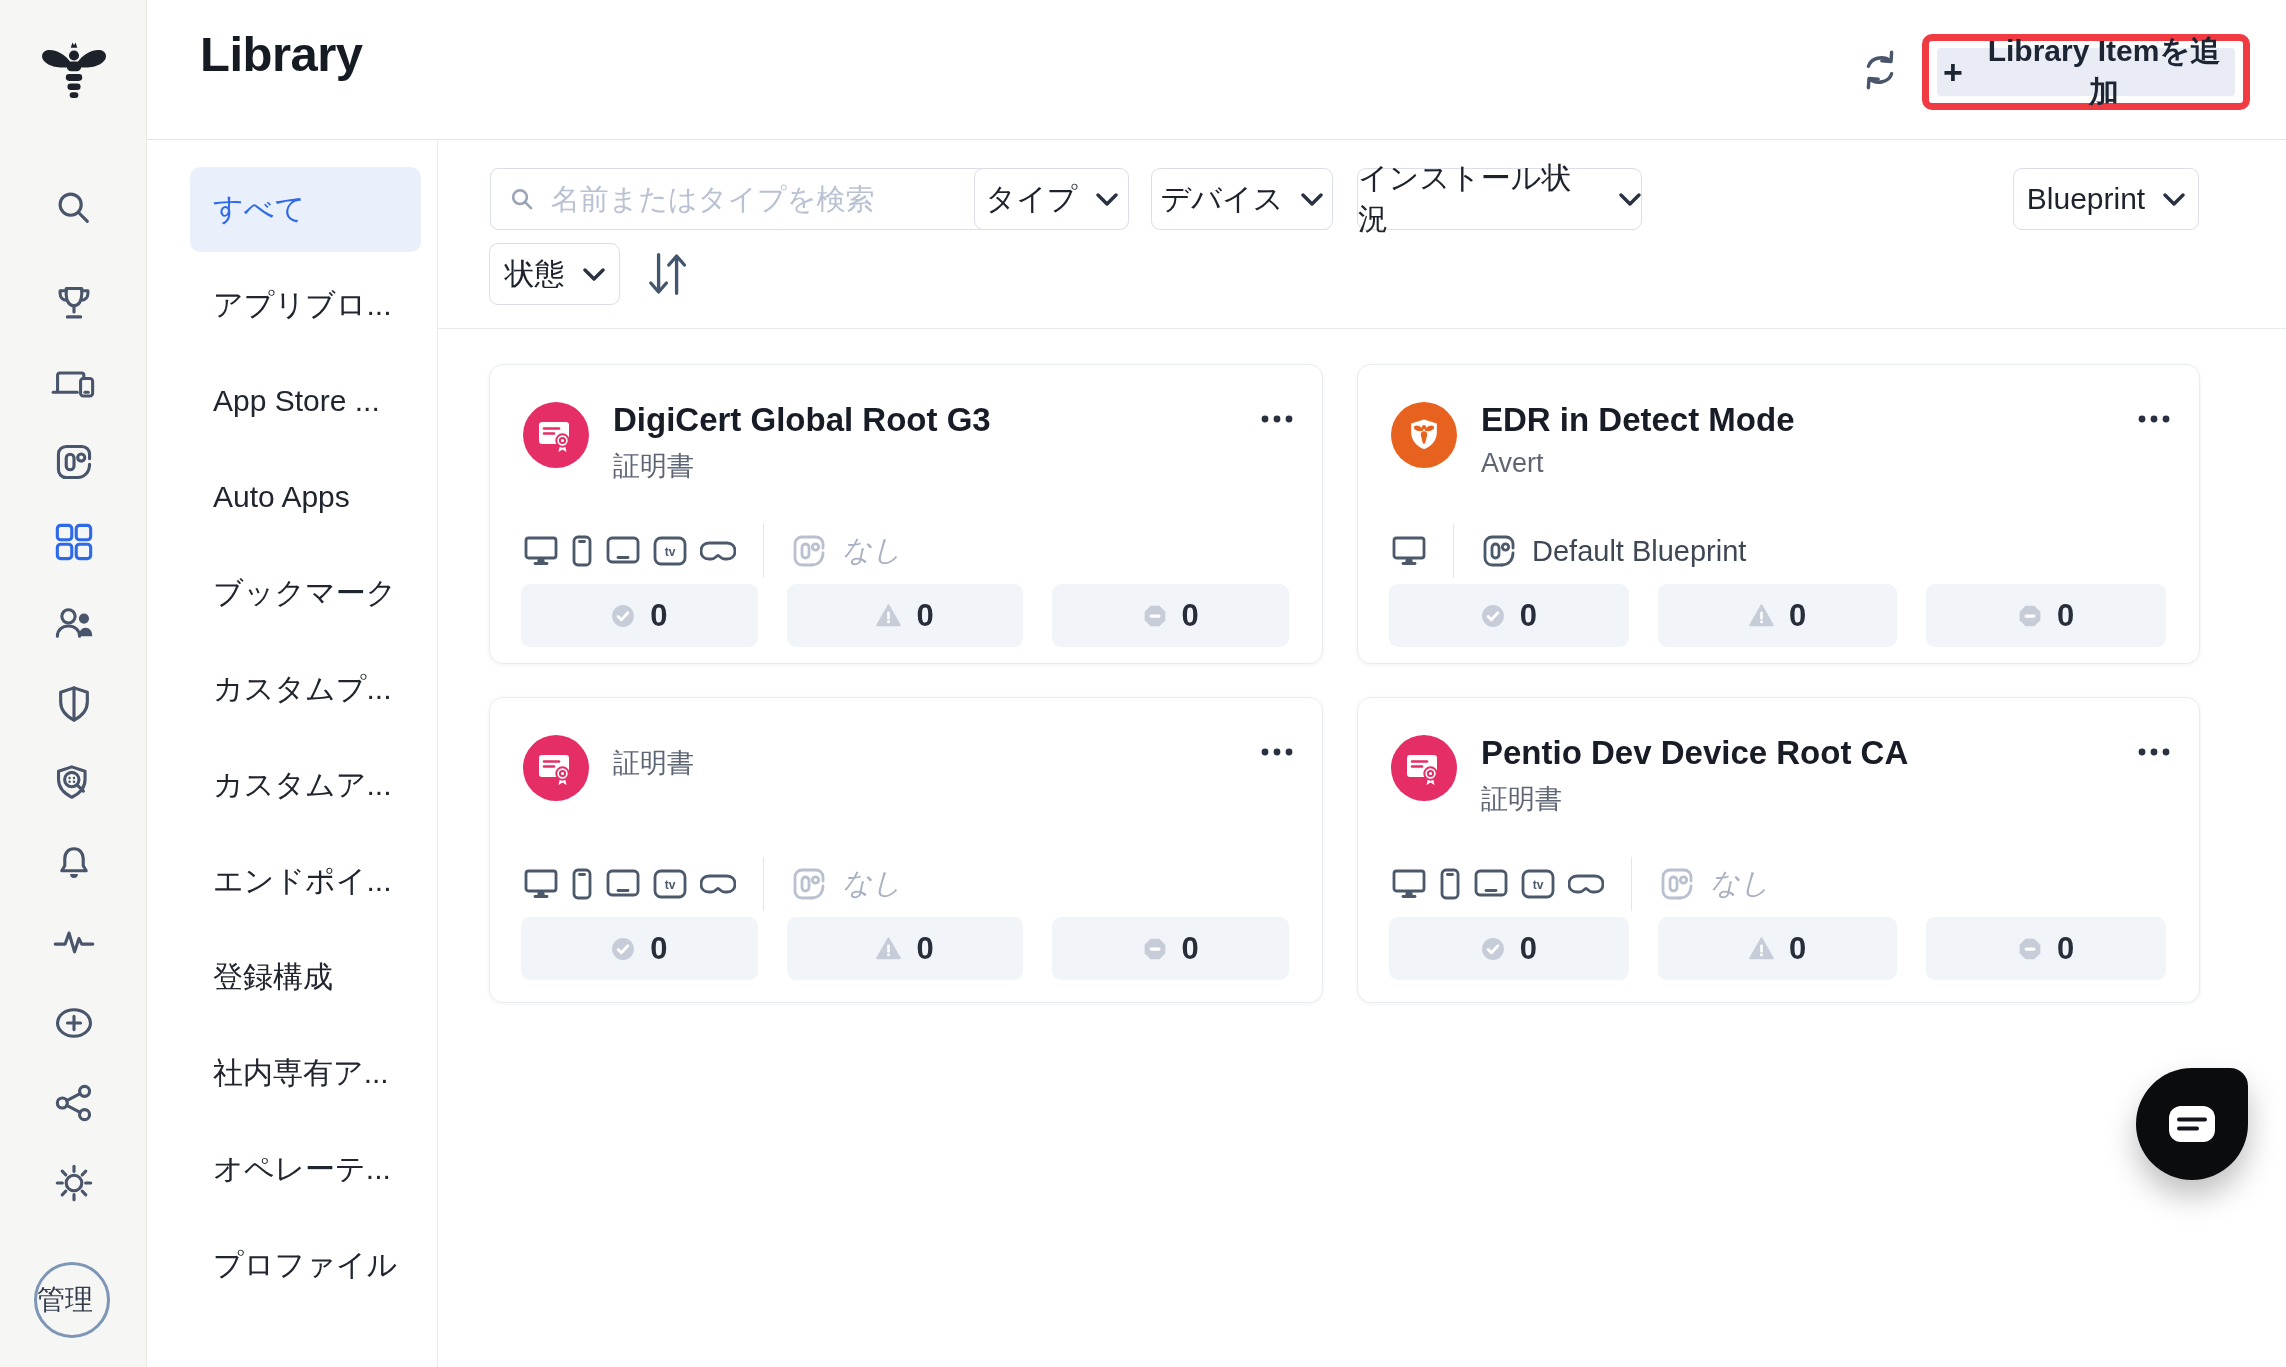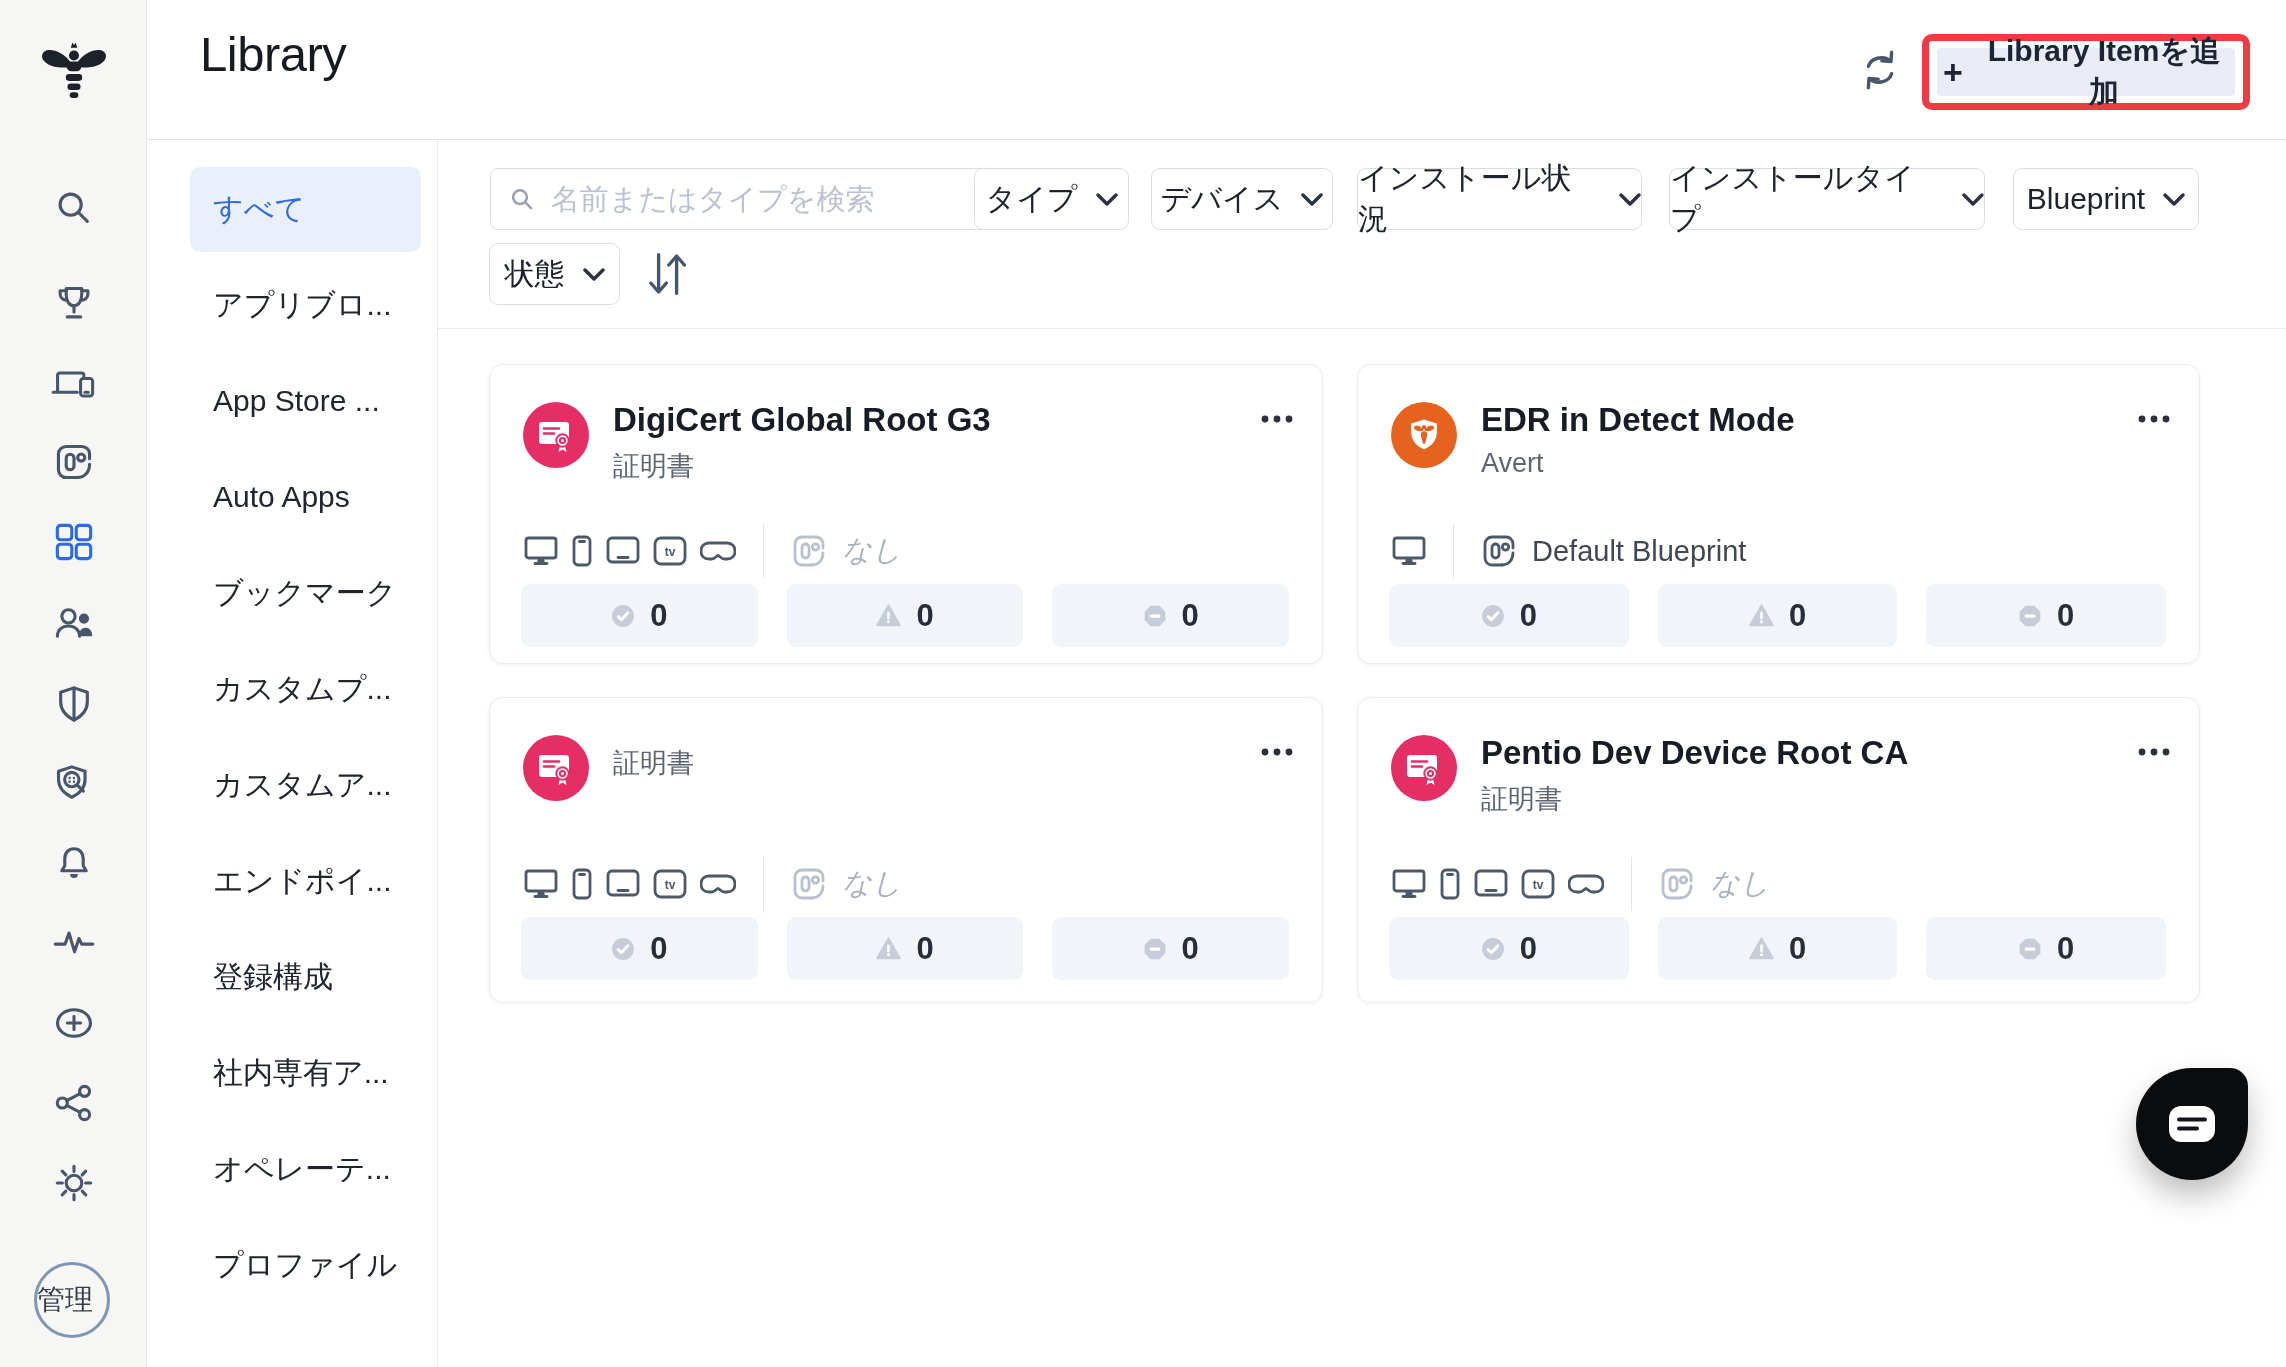--- a/index.html
+++ b/index.html
@@ -15,21 +15,21 @@
   
   .rail { position:absolute; left:0; top:0; width:147px; height:100%; background:#f6f6f4; border-right:1px solid #e7e7e4; }
   .logo { position:absolute; left:0; top:40px; width:147px; display:flex; justify-content:center; color:#1d212a; }
   .rail-item { position:absolute; left:0; width:147px; display:flex; justify-content:center; color:#49556a; cursor:pointer; }
   .rail-item.active { color:#2e6ae8; }
   .avatar { position:absolute; left:34px; top:1262px; width:76px; height:76px; border:3px solid #7e96b6; border-radius:50%;
             display:flex; align-items:center; justify-content:flex-start; font-size:28px; color:#333c4c; cursor:pointer; }
 
   
   .header { position:absolute; left:147px; top:0; right:0; height:140px; background:#fff; border-bottom:1px solid #dfe5ee; }
-  .page-title { position:absolute; left:53px; top:26px; font-size:49px; font-weight:400; color:#151a23; letter-spacing:-0.5px; }
+  .page-title { position:absolute; left:53px; top:26px; font-size:49px; font-weight:700; color:#151a23; letter-spacing:-0.5px; }
   .refresh-btn { position:absolute; left:1711px; top:48px; width:44px; height:44px; color:#49556a; cursor:pointer; }
   .annotation { position:absolute; left:1775px; top:34px; width:328px; height:76px; border:7px solid #ef3b41; border-radius:10px; }
   .add-btn { position:absolute; left:8px; top:7px; right:8px; bottom:7px; background:#e9ecf4; border:none; border-radius:4px;
              display:flex; align-items:center; justify-content:center; gap:16px; font-size:30px; font-weight:700; color:#1d2534;
              font-family:inherit; cursor:pointer; }
   .plus-glyph { font-size:34px; font-weight:600; line-height:1; }
 
   
   .subsidebar { position:absolute; left:147px; top:140px; width:291px; bottom:0; background:#fff; border-right:1px solid #e7ebf1; overflow:hidden; }
   .side-item { height:96px; display:flex; align-items:center; padding-left:66px; font-size:30px; color:#20252f;
@@ -296,26 +296,20 @@
       <svg class="chev" width="22" height="13" viewBox="0 0 22 13">
           <polyline points="2,2 11,11 20,2" fill="none" stroke="currentColor" stroke-width="3.4" stroke-linecap="round" stroke-linejoin="round"></polyline>
         </svg>
     </div>
     <div class="dropdown dd-inst-status">
       <span>インストール状況</span>
       <svg class="chev" width="22" height="13" viewBox="0 0 22 13">
           <polyline points="2,2 11,11 20,2" fill="none" stroke="currentColor" stroke-width="3.4" stroke-linecap="round" stroke-linejoin="round"></polyline>
         </svg>
     </div>
-    <div class="dropdown dd-inst-type">
-      <span>インストールタイプ</span>
-      <svg class="chev" width="22" height="13" viewBox="0 0 22 13">
-          <polyline points="2,2 11,11 20,2" fill="none" stroke="currentColor" stroke-width="3.4" stroke-linecap="round" stroke-linejoin="round"></polyline>
-        </svg>
-    </div>
     <div class="dropdown dd-blueprint">
       <span>Blueprint</span>
       <svg class="chev" width="22" height="13" viewBox="0 0 22 13">
           <polyline points="2,2 11,11 20,2" fill="none" stroke="currentColor" stroke-width="3.4" stroke-linecap="round" stroke-linejoin="round"></polyline>
         </svg>
     </div>
     <div class="dropdown dd-state">
       <span>状態</span>
       <svg class="chev" width="22" height="13" viewBox="0 0 22 13">
           <polyline points="2,2 11,11 20,2" fill="none" stroke="currentColor" stroke-width="3.4" stroke-linecap="round" stroke-linejoin="round"></polyline>

